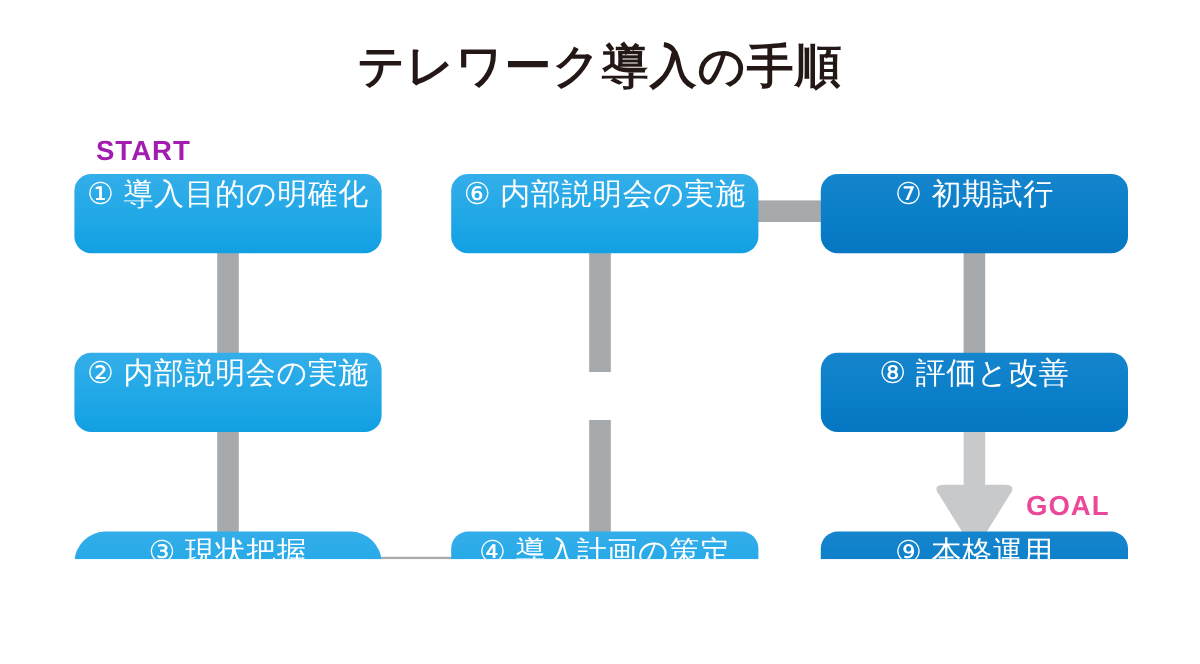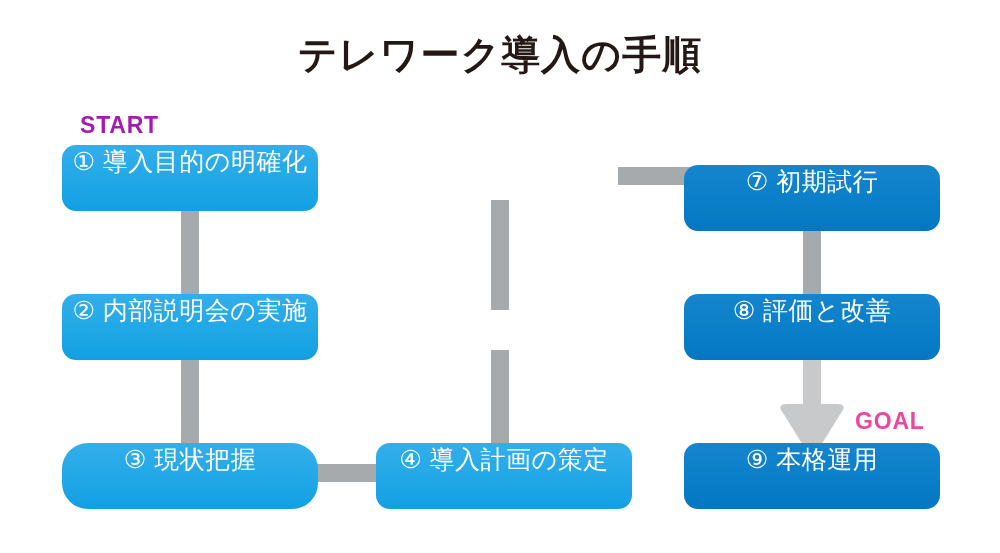--- a/index.html
+++ b/index.html
@@ -6,21 +6,21 @@
     margin: 0;
     padding: 0;
     background: #ffffff;
   }
   body {
     font-family: "Liberation Sans", "DejaVu Sans", sans-serif;
   }
   #canvas {
     position: relative;
     width: 1000px;
-    height: 553px;
+    height: 466px;
     background: #ffffff;
     overflow: hidden;
   }
 
   
   .title {
     position: absolute;
     left: 0;
     top: 28px;
     width: 1000px;
@@ -122,22 +122,25 @@
 
   <div class="box light" style="left:62px; top:443px; width:256px; height:66px;border-radius:26px;">
     <span>③ 現状把握</span>
   </div>
 
   <div class="box light" style="left:376px; top:443px; width:256px; height:66px;">
     <span>④ 導入計画の策定</span>
   </div>
 
 
+  <div class="box light" style="left:376px; top:145px; width:256px; height:66px;">
+    <span>⑥ 内部説明会の実施</span>
+  </div>
 
-  <div class="box dark" style="left:684px; top:145px; width:256px; height:66px;margin-top:20px;">
+  <div class="box dark" style="left:684px; top:145px; width:256px; height:66px;">
     <span>⑦ 初期試行</span>
   </div>
 
   <div class="box dark" style="left:684px; top:294px; width:256px; height:66px;">
     <span>⑧ 評価と改善</span>
   </div>
 
   <div class="box dark" style="left:684px; top:443px; width:256px; height:66px;">
     <span>⑨ 本格運用</span>
   </div>

